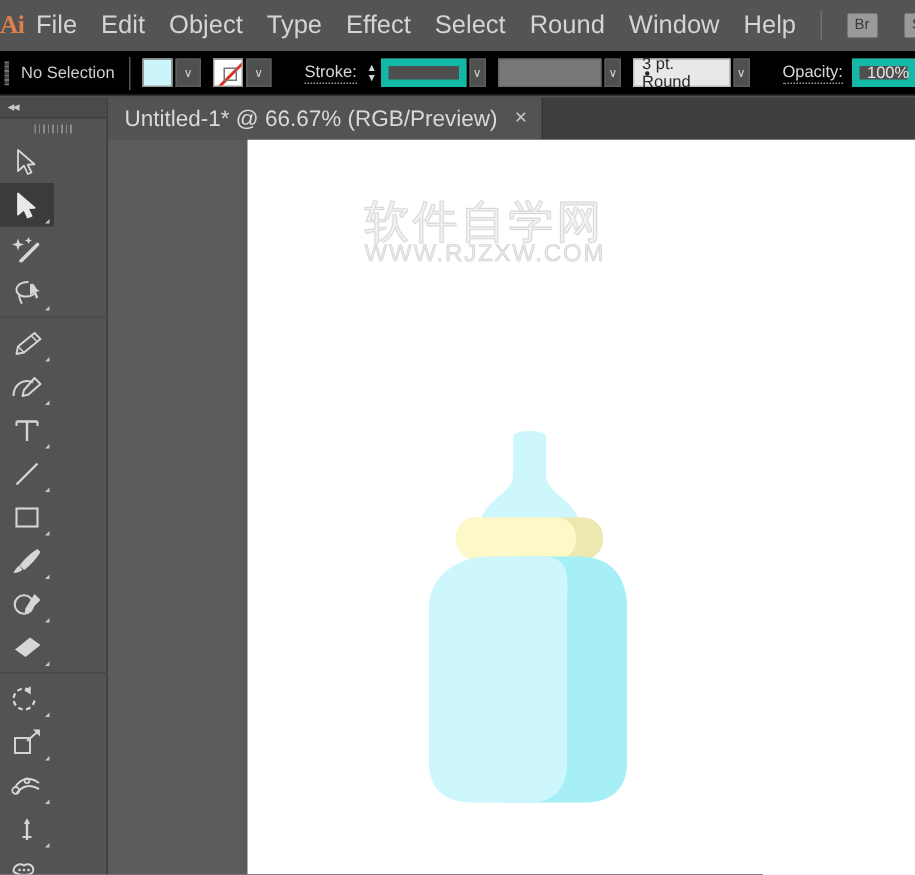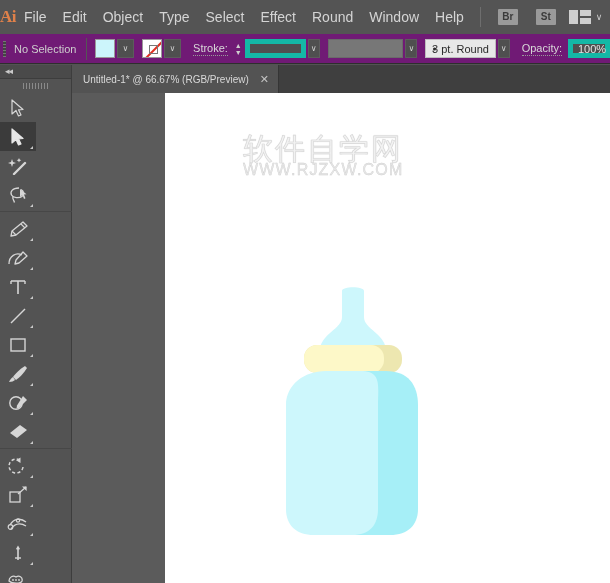--- a/index.html
+++ b/index.html
@@ -20,50 +20,49 @@
   }
   #ai-logo {
     width: 36px; height: 34px;
     display: flex; align-items: center; justify-content: center;
     color: #e0814a; font-size: 17px; font-weight: bold;
     font-family: "Liberation Serif", serif;
     letter-spacing: -0.5px;
   }
   .menu-item {
     padding: 0 8px; height: 34px; line-height: 34px;
-    font-size: 14px; color: #d4d4d4; cursor: default;
+    font-size: 17px; color: #d4d4d4; cursor: default;
     white-space: nowrap;
   }
   #menu-right {
     margin-left: auto; display: flex; align-items: center;
     height: 34px; padding-right: 4px;
   }
   .menu-sep {
     width: 1px; height: 20px; background: #6e6e6e; margin: 0 8px;
   }
   .app-chip {
     width: 20px; height: 16px; background: #9a9a9a; color: #3b3b3b;
-    font-size: 10px; font-weight: bold; text-align: center; line-height: 16px;
+    font-size: 10px; font-weight: normal; text-align: center; line-height: 16px;
     margin: 0 9px; border-radius: 1px;
   }
   .ws-icon { width: 22px; height: 14px; margin-left: 4px; position: relative; }
   .ws-icon i { position: absolute; background: #cfcfcf; display: block; }
   .ws-icon i.a { left:0; top:0; width:9px; height:14px; }
   .ws-icon i.b { left:11px; top:0; width:11px; height:6px; }
   .ws-icon i.c { left:11px; top:8px; width:11px; height:6px; }
   .chev { color: #cfcfcf; font-size: 9px; margin: 0 8px 0 5px; }
   .cc-icon { width: 26px; height: 20px; margin-left: 2px; }
 
   
   #controlbar {
     position: absolute; left: 0; top: 34px; width: 610px; height: 30px;
-    background: #701a75;
+    background: #000000;
     display: flex; align-items: center;
     border-bottom: 1px solid #2e2e2e;
-    justify-content: flex-end;
   }
   .grip {
     width: 10px; height: 30px; position: relative; flex: 0 0 auto;
   }
   .grip::before {
     content:""; position:absolute; left:3px; top:7px; width:3px; height:16px;
     background: repeating-linear-gradient(to bottom,#777 0 1px,#444 1px 3px);
   }
   #no-selection {
     font-size: 11px; color: #cfcfcf; padding: 0 10px 0 4px;
@@ -86,21 +85,21 @@
   .swatch.none::before {
     content:""; position:absolute; left:6px; top:5px; width:7px; height:7px;
     border:1px solid #777; z-index:1;
   }
   .dd-btn {
     width: 17px; height: 19px; background:#4f4f4f; border:1px solid #5c5c5c;
     display:flex; align-items:center; justify-content:center;
     color:#d0d0d0; font-size:8px; margin-left:2px;
   }
   .cb-label {
-    font-size: 11px; color:#d8d8d8; margin-left:12px; white-space:nowrap;
+    font-size: 11px; color:#d8d8d8; margin-left:22px; white-space:nowrap;
     border-bottom: 1px dotted #9a9a9a; padding-bottom: 1px;
   }
   .stepper {
     width:13px; height:19px; margin-left:6px;
     display:flex; flex-direction:column; align-items:center; justify-content:center;
     color:#cfcfcf; font-size:7px; line-height:7px;
   }
   .field {
     height:19px; background:#4f4f4f; border:5px solid #14b8a6;
     display:flex; align-items:center; color:#e4e4e4; font-size:11px;
@@ -128,21 +127,21 @@
   }
   #tab-grip::before {
     content:""; position:absolute; left:2px; top:6px; width:3px; height:16px;
     background: repeating-linear-gradient(to bottom,#6f6f6f 0 1px,#3f3f3f 1px 3px);
   }
   #doc-tab {
     position:absolute; left:72px; top:0; height:28px;
     background:#535353; display:flex; align-items:center;
     padding: 0 9px 0 11px; border-right:1px solid #353535;
   }
-  #doc-tab-title { font-size:10px; color:#d9d9d9; white-space:nowrap; }
+  #doc-tab-title { font-size:15px; color:#d9d9d9; white-space:nowrap; }
   #doc-tab-close { margin-left:11px; color:#c4c4c4; font-size:11px; line-height:1; }
 
   
   #toolbar {
     position:absolute; left:0; top:65px; width:72px; height:518px;
     background:#535353; border-right:1px solid #3d3d3d;
   }
   #tb-header {
     height:14px; background:#4a4a4a; position:relative;
     border-bottom:1px solid #3d3d3d;
@@ -203,22 +202,22 @@
 
 <div id="app">
 
   <div id="menubar">
     <div id="ai-logo">Ai</div>
 
     <div class="menu-item">File</div>
     <div class="menu-item">Edit</div>
     <div class="menu-item">Object</div>
     <div class="menu-item">Type</div>
+    <div class="menu-item">Effect</div>
     <div class="menu-item">Select</div>
-    <div class="menu-item">Effect</div>
     <div class="menu-item">Round</div>
     <div class="menu-item">Window</div>
     <div class="menu-item">Help</div>
 
     <div id="menu-right">
       <div class="menu-sep"></div>
       <div class="app-chip">Br</div>
       <div class="app-chip">St</div>
       <div class="ws-icon">
         <i class="a"></i>

